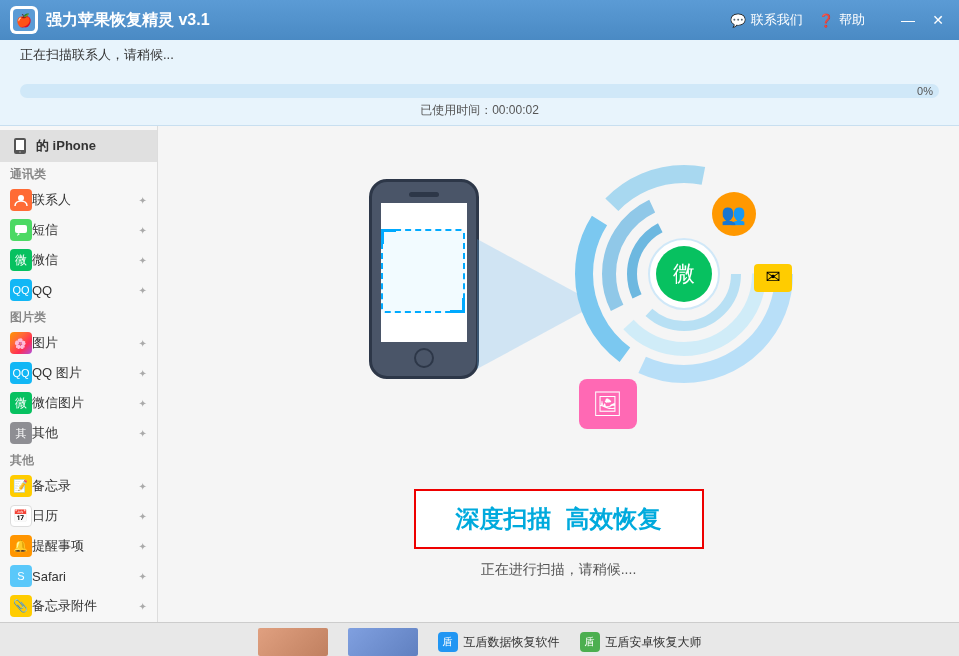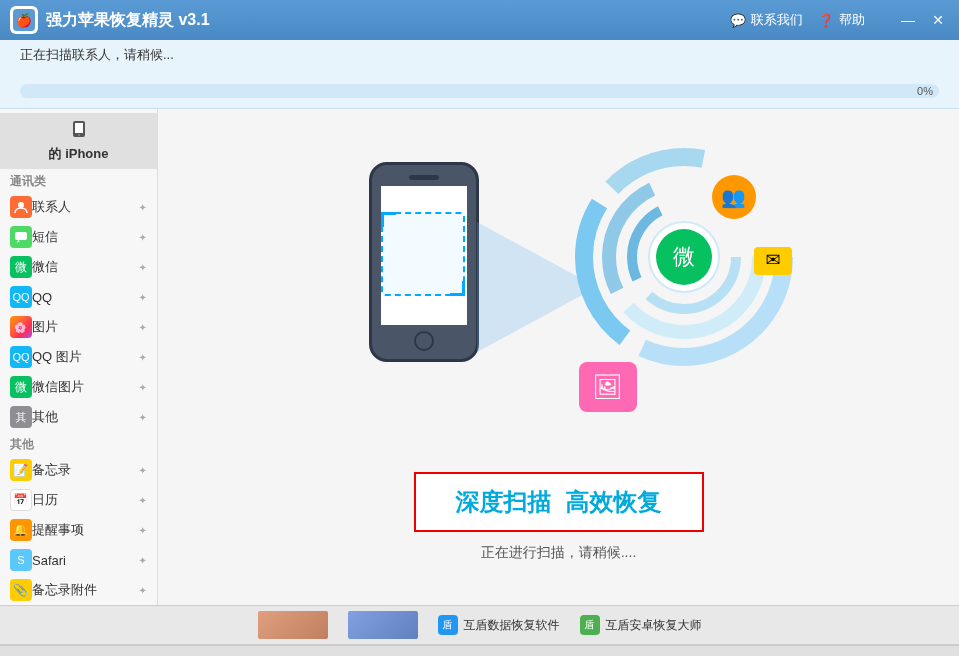--- a/index.html
+++ b/index.html
@@ -89,21 +89,20 @@
     }
     .device-header {
       background: #e0e0e0;
       padding: 6px 10px;
       font-size: 13px;
       color: #333;
       font-weight: bold;
       display: flex;
       align-items: center;
       gap: 6px;
-      flex-direction: column;
     }
     .device-icon {
       width: 20px; height: 20px;
       display: flex; align-items: center; justify-content: center;
     }
     .category-label {
       padding: 4px 10px 2px;
       font-size: 12px;
       color: #888;
       font-weight: bold;
@@ -324,20 +323,21 @@
     </div>
   </div>
 </div>
 
 <div class="scan-bar">
   <div class="scan-status-text">正在扫描联系人，请稍候...</div>
   <div class="progress-container">
     <div class="progress-bar" style="width:0%"></div>
     <span class="progress-label">0%</span>
   </div>
+  <div class="scan-time">已使用时间：00:00:02</div>
 </div>
 
 <div class="main-area">
 
   <div class="sidebar">
 
     <div class="device-header">
       <div class="device-icon">
         <svg width="18" height="18" viewBox="0 0 18 18" fill="none">
           <rect x="3" y="1" width="12" height="16" rx="2" fill="#555"></rect>
@@ -377,20 +377,21 @@
       <span class="sparkle">✦</span>
     </div>
     <div class="sidebar-item">
       <div class="item-icon" style="background:#12b7f5;">
         <span style="color:white;font-size:11px;">QQ</span>
       </div>
       <span class="item-label">QQ</span>
       <span class="sparkle">✦</span>
     </div>
 
+    <div class="category-label">图片类</div>
     <div class="sidebar-item">
       <div class="item-icon" style="background:linear-gradient(135deg,#ff9500,#ff6b35,#ff2d55,#af52de);">
         <span style="color:white;font-size:10px;">🌸</span>
       </div>
       <span class="item-label">图片</span>
       <span class="sparkle">✦</span>
     </div>
     <div class="sidebar-item">
       <div class="item-icon" style="background:#12b7f5;">
         <span style="color:white;font-size:11px;">QQ</span>

